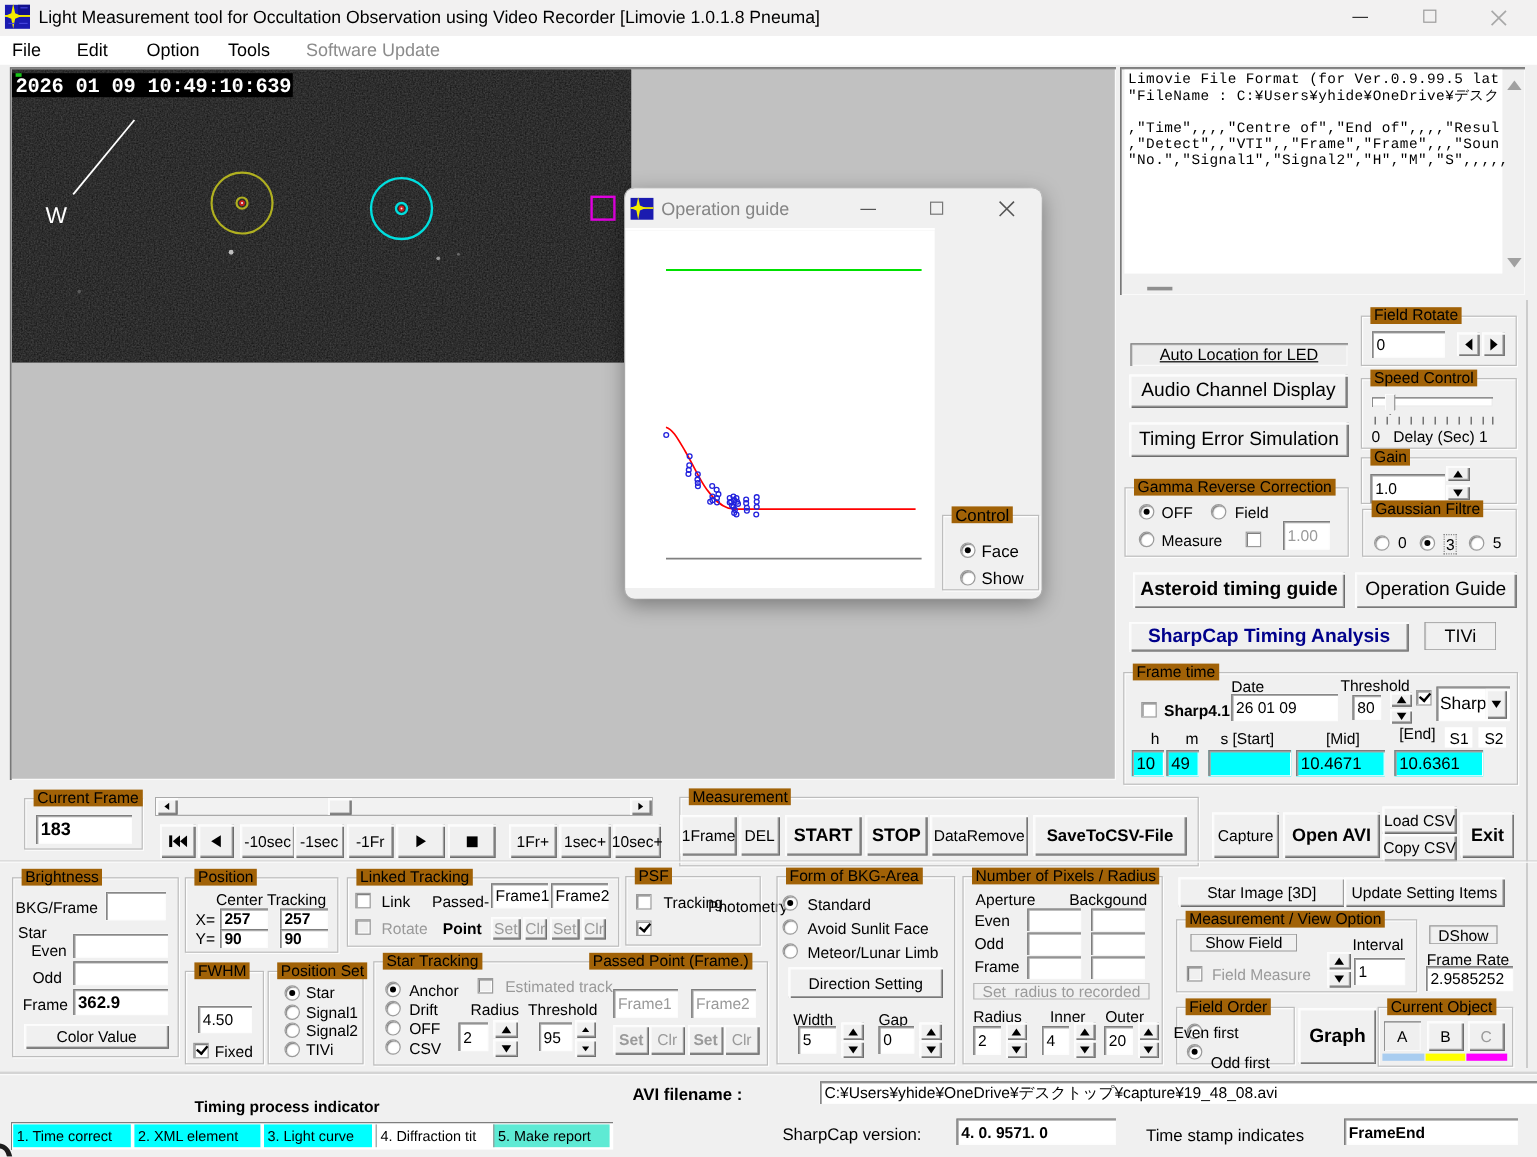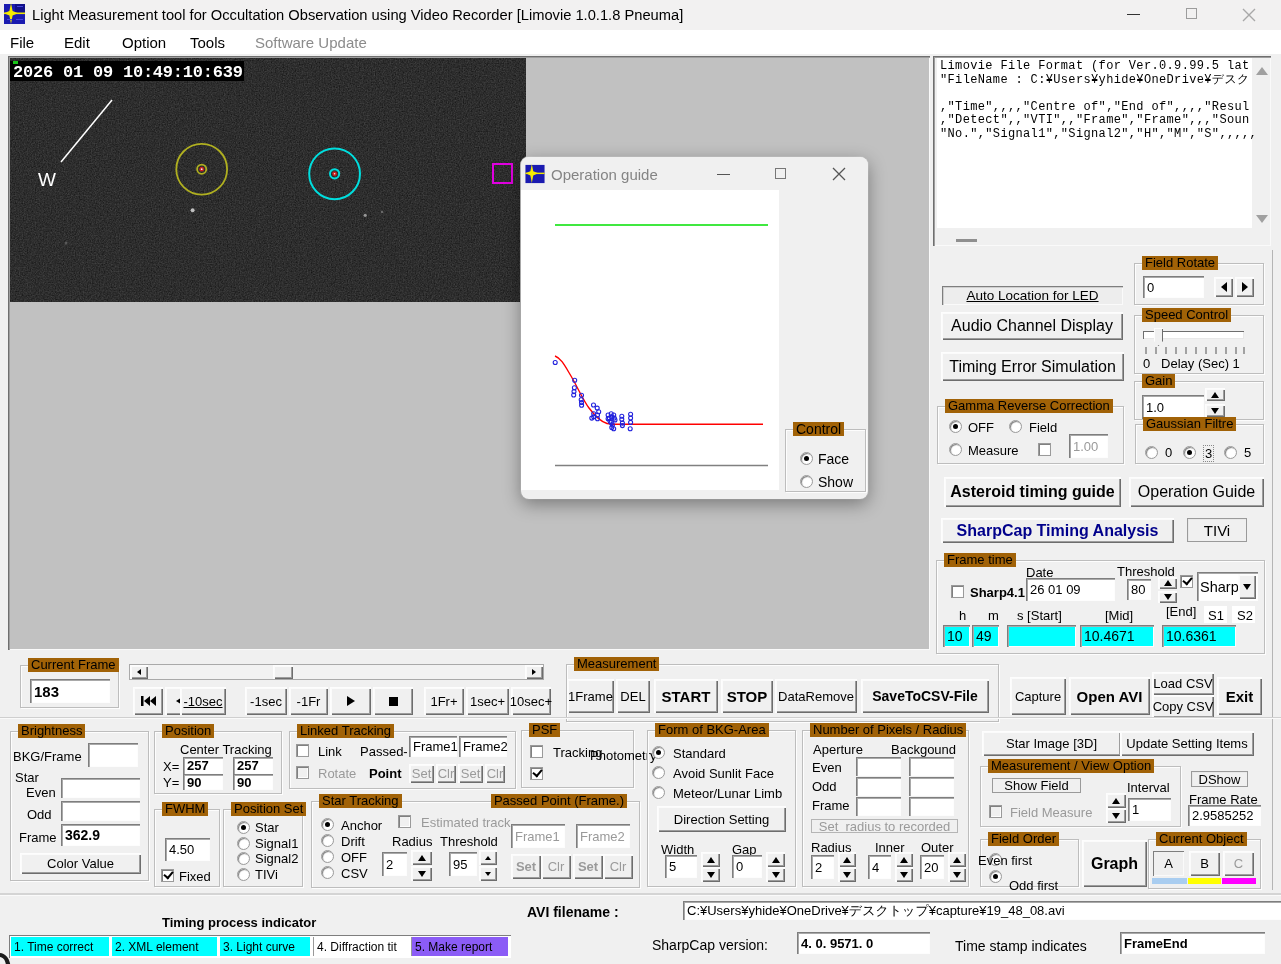--- a/index.html
+++ b/index.html
@@ -251,21 +251,21 @@
 <div class="btn" style="left:133px;top:687px;width:30px;height:28px;">
     <svg width="16" height="10">
       <rect x="1" y="0" width="2.5" height="10" fill="#000"></rect>
       <path d="M10 0 L4 5 L10 10 Z" fill="#000"></path>
       <path d="M16 0 L10 5 L16 10 Z" fill="#000"></path>
     </svg>
   </div>
 <div class="btn" style="left:165px;top:687px;width:30px;height:28px;">
     <span class="tri" style="border-top:5px solid transparent;border-bottom:5px solid transparent;border-right:8px solid #000;"></span>
   </div>
-<div class="btn" style="left:180px;top:687px;width:46px;height:28px;text-decoration:underline;">-10sec</div>
+<div class="btn" style="left:200px;top:687px;width:46px;height:28px;">-10sec</div>
 <div class="btn" style="left:245px;top:687px;width:42px;height:28px;">-1sec</div>
 <div class="btn" style="left:289px;top:687px;width:39px;height:28px;">-1Fr</div>
 <div class="btn" style="left:330px;top:687px;width:41px;height:28px;">
     <span class="tri" style="border-top:5px solid transparent;border-bottom:5px solid transparent;border-left:8px solid #000;"></span>
   </div>
 <div class="btn" style="left:373px;top:687px;width:40px;height:28px;">
     <span style="width:9px;height:9px;background:#000;display:block;"></span>
   </div>
 <div class="btn" style="left:424px;top:687px;width:40px;height:28px;">1Fr+</div>
 <div class="btn" style="left:466px;top:687px;width:43px;height:28px;">1sec+</div>
@@ -504,21 +504,21 @@
 <div class="abs" style="left:1188px;top:878px;width:33px;height:6px;background:#ffff00;"></div>
 <div class="btn dis" style="left:1223px;top:851px;width:31px;height:25px;">C</div>
 <div class="abs" style="left:1222px;top:878px;width:34px;height:6px;background:#ff00ff;"></div>
 
 <div class="lab" style="left:162px;top:915px;font-weight:bold;">Timing process indicator</div>
 <div class="abs" style="left:9px;top:935px;width:502px;height:23px;background:#fff;box-shadow:inset 1px 1px 0 #7e7e7e;"></div>
 <div class="abs" style="left:11px;top:937px;width:98px;height:19px;background:#00ffff;font-size:12px;display:flex;align-items:center;padding-left:3px;">1. Time correct</div>
 <div class="abs" style="left:112px;top:937px;width:105px;height:19px;background:#00ffff;font-size:12px;display:flex;align-items:center;padding-left:3px;">2. XML element</div>
 <div class="abs" style="left:220px;top:937px;width:90px;height:19px;background:#00ffff;font-size:12px;display:flex;align-items:center;padding-left:3px;">3. Light curve</div>
 <div class="abs" style="left:313px;top:937px;width:95px;height:19px;background:#fff;font-size:12px;display:flex;align-items:center;padding-left:3px;border-left:1px solid #999;">4. Diffraction tit</div>
-<div class="abs" style="left:411px;top:937px;width:97px;height:19px;background:#8b5cf6;font-size:12px;display:flex;align-items:center;padding-left:3px;border-left:1px solid #999;">5. Make report</div>
+<div class="abs" style="left:411px;top:937px;width:97px;height:19px;background:#5eead4;font-size:12px;display:flex;align-items:center;padding-left:3px;border-left:1px solid #999;">5. Make report</div>
 <svg class="abs" style="left:0;top:950px;" width="11" height="14">
     <path d="M0 3 C5 3.5 9 7.5 10.2 14 L5.8 14 C4.9 9.5 3 7.6 0 7.1 Z" fill="#1c1c1c"></path>
   </svg>
 
 <div class="lab" style="left:527px;top:904px;font-weight:bold;font-size:14px;">AVI filename :</div>
 <div class="inp" style="left:652px;top:901px;width:616px;height:19px;font-size:13px;margin-left:31px;">C:¥Users¥yhide¥OneDrive¥デスクトップ¥capture¥19_48_08.avi</div>
 <div class="lab" style="left:652px;top:937px;font-size:14px;">SharpCap version:</div>
 <div class="inp" style="left:797px;top:932px;width:133px;height:22px;font-weight:bold;">4. 0. 9571. 0</div>
 <div class="lab" style="left:955px;top:938px;font-size:14px;">Time stamp indicates</div>
 <div class="inp" style="left:1120px;top:932px;width:145px;height:22px;font-weight:bold;">FrameEnd</div>

